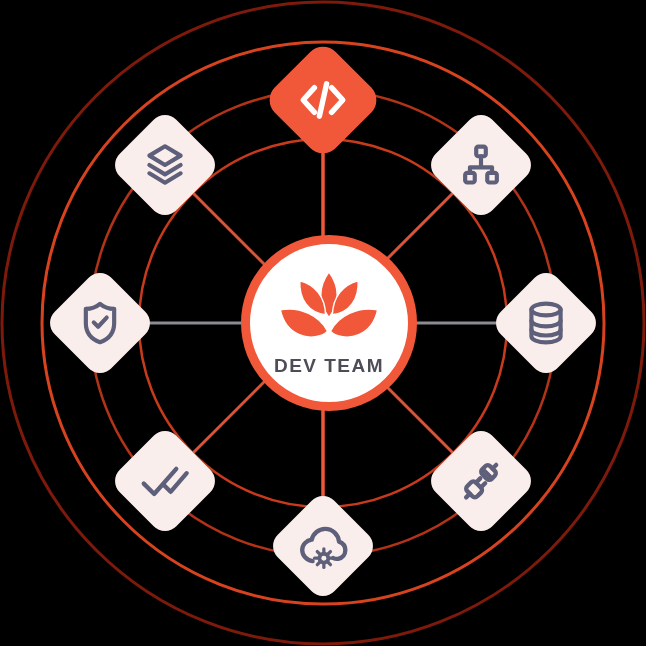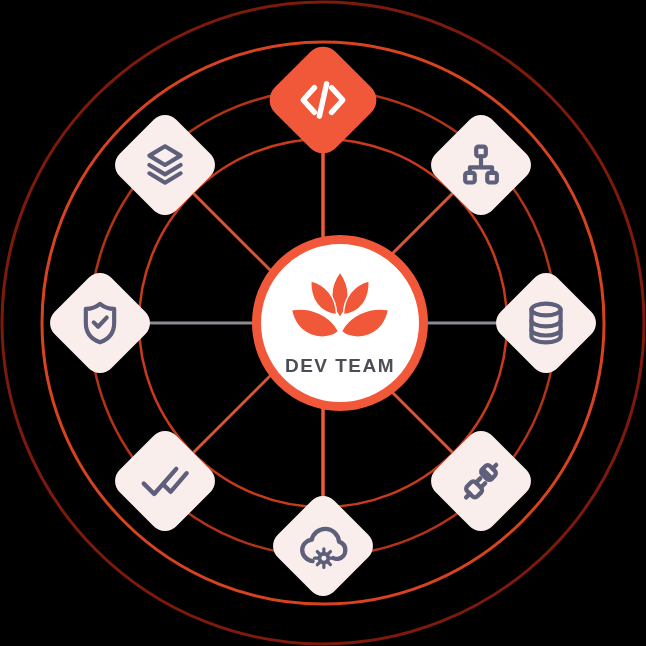--- a/index.html
+++ b/index.html
@@ -15,21 +15,21 @@
   svg.orbits{position:absolute;left:0;top:0;}
   .ring{fill:none}
   .ring1{stroke:var(--ring_outer);stroke-width:3}
   .ring2{stroke:var(--ring_second);stroke-width:3}
   .ring3{stroke:var(--ring_third);stroke-width:2.5}
   .ring4{stroke:var(--ring_inner);stroke-width:2.5}
   .ring-hl{stroke:var(--ring_highlight);stroke-width:3;opacity:.9;fill:none}
   .spoke-v{stroke:var(--spoke_vertical);stroke-width:3.5}
   .spoke-h{stroke:var(--spoke_horizontal);stroke-width:3}
   .spoke-d{stroke:var(--spoke_diagonal);stroke-width:3}
-  .hub{position:absolute;left:252px;top:235px;width:176px;height:176px;box-sizing:border-box;
+  .hub{position:absolute;left:241px;top:235px;width:176px;height:176px;box-sizing:border-box;
     background:var(--hub_bg);border:9px solid var(--accent);border-radius:50%;
     display:flex;flex-direction:column;align-items:center;justify-content:center;gap:13px;}
   .hub-label{font-size:19px;font-weight:700;letter-spacing:1.5px;color:var(--hub_text);}
   .lotus path{fill:var(--accent);stroke:#fff;stroke-width:1.5;}
   .node{position:absolute;width:80px;height:80px;margin:-40px 0 0 -40px;border-radius:16px;
     background:var(--node_bg);transform:rotate(45deg);
     display:flex;align-items:center;justify-content:center;}
   .node>svg{transform:rotate(-45deg);}
   .node.accent{width:86px;height:86px;margin:-43px 0 0 -43px;border-radius:18px;background:var(--accent);}
   .icon{fill:none;stroke:var(--icon_stroke);stroke-width:2;stroke-linecap:round;stroke-linejoin:round;}

